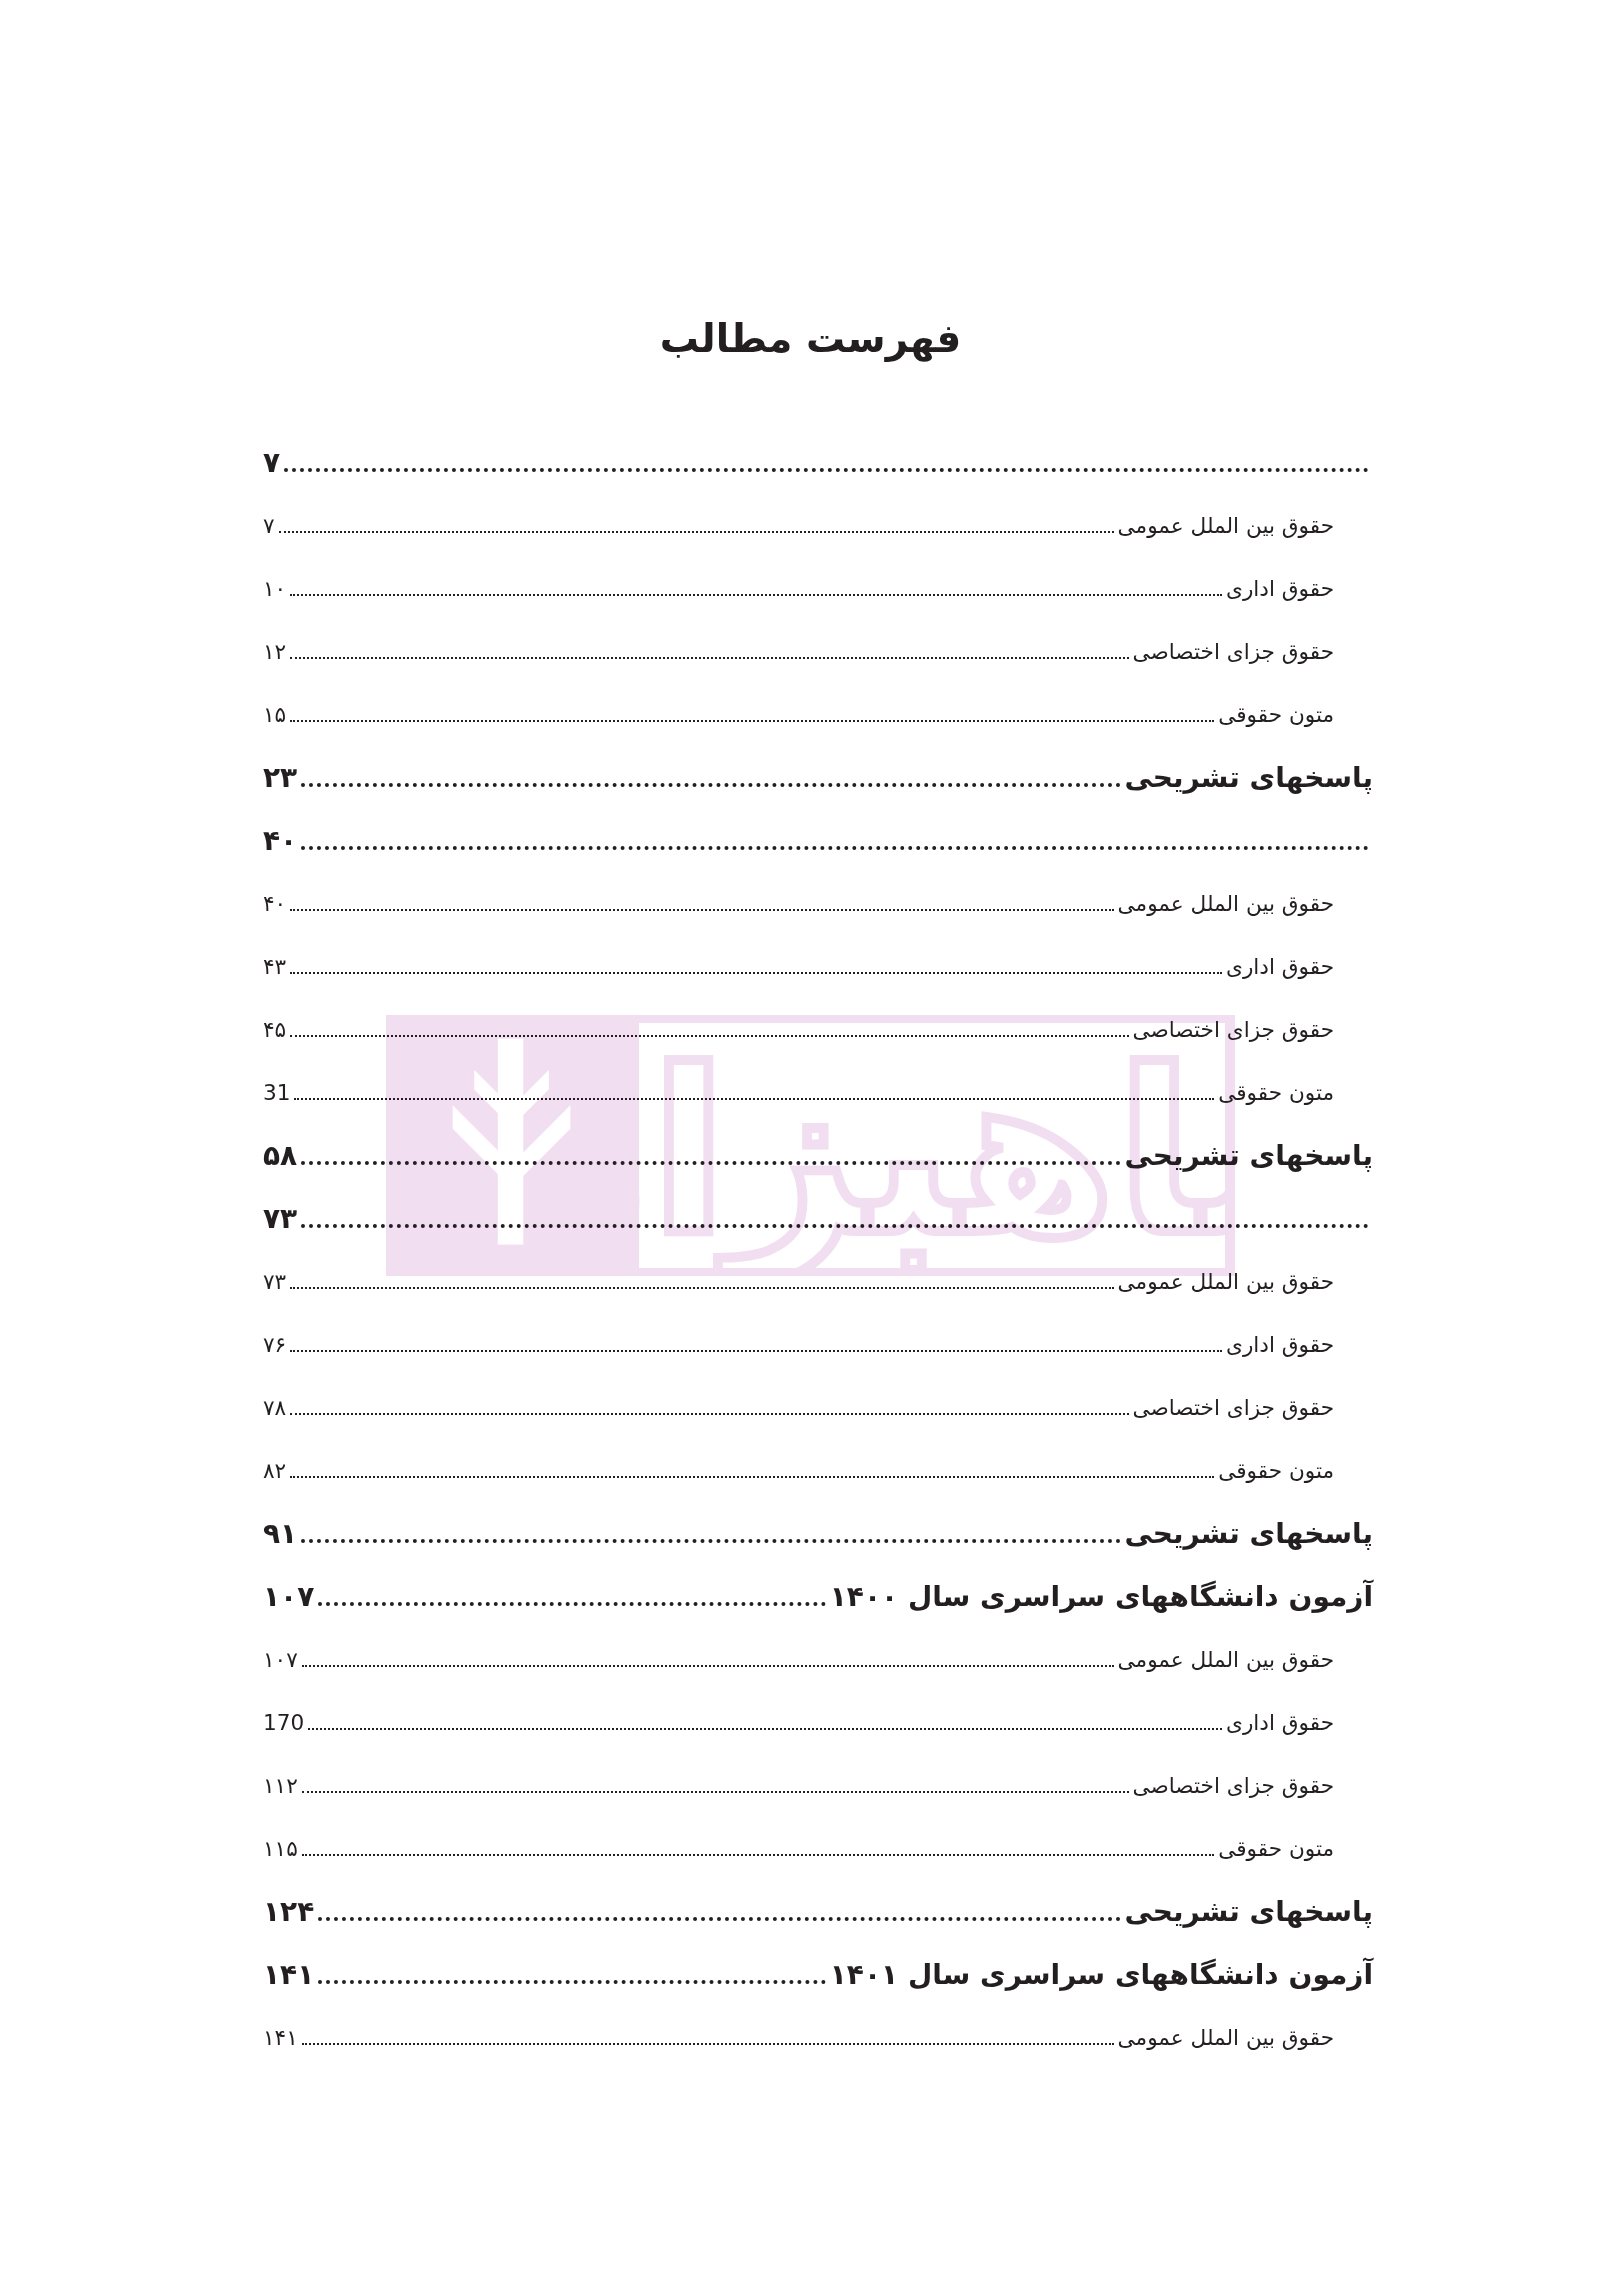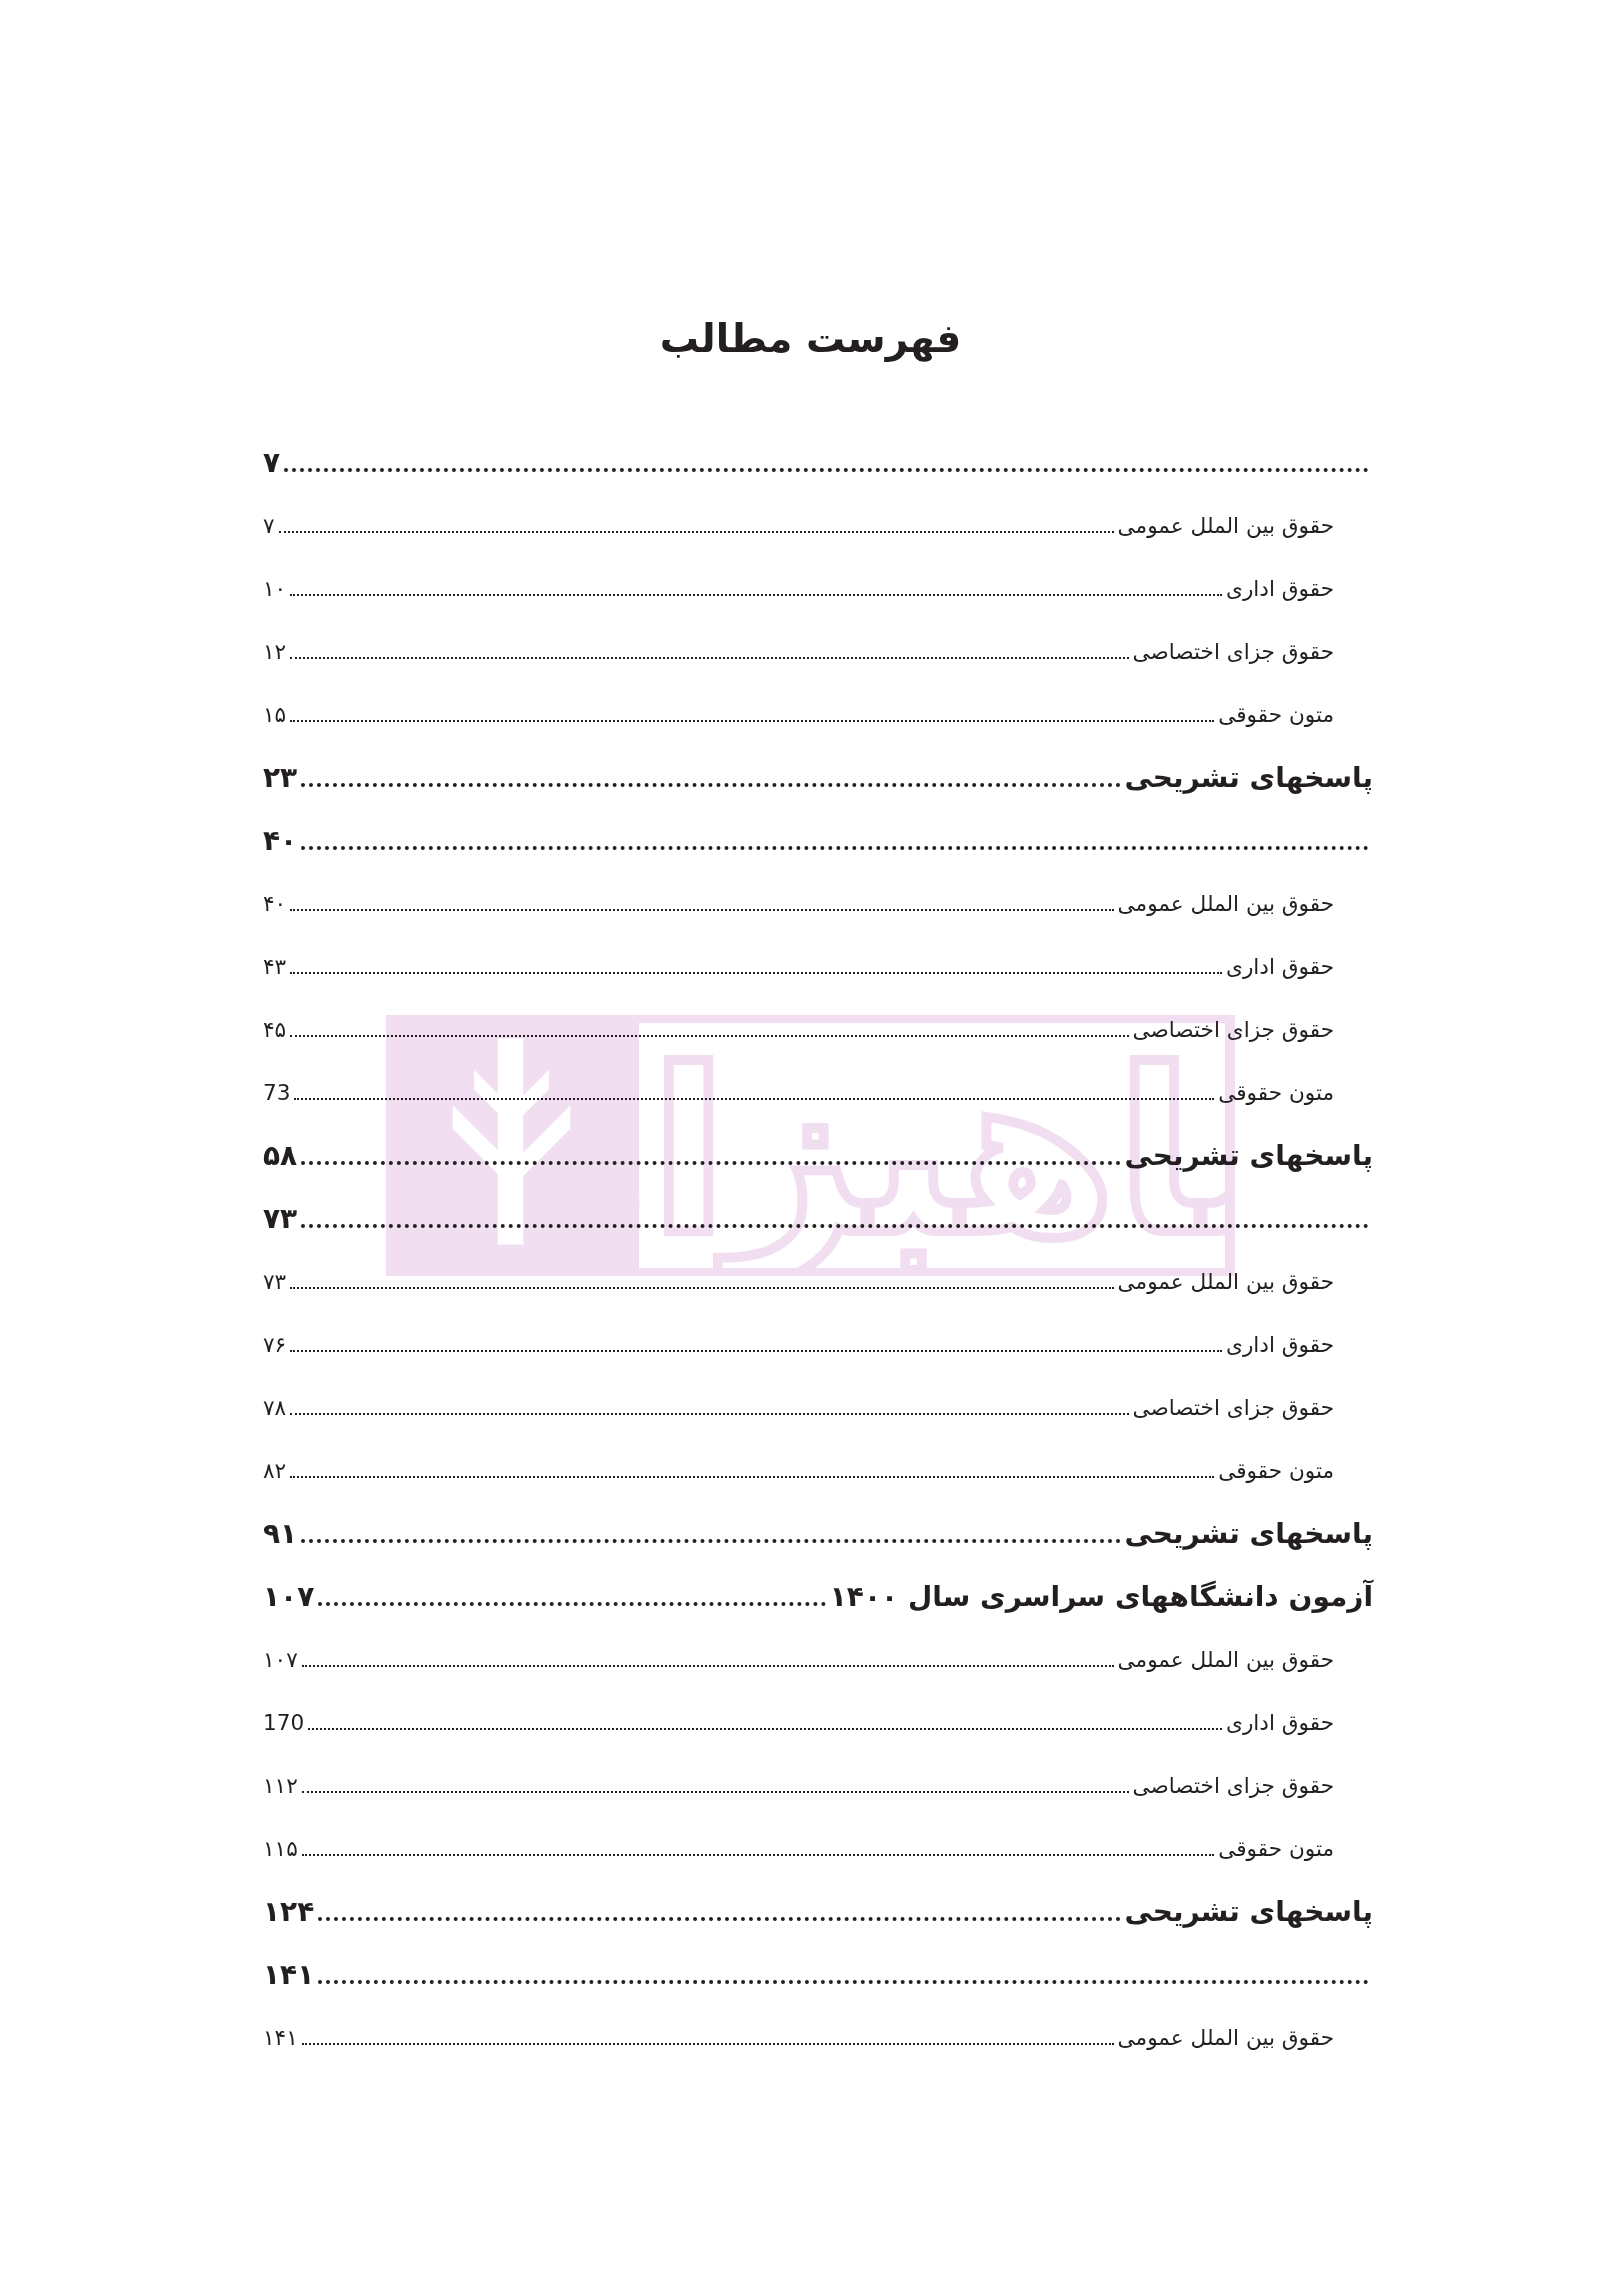--- a/index.html
+++ b/index.html
@@ -95,21 +95,21 @@
       <span class="page">۴۳</span>
     </div>
     <div class="row sub">
       <span class="label">حقوق جزای اختصاصی</span>
       <span class="leader"></span>
       <span class="page">۴۵</span>
     </div>
     <div class="row sub">
       <span class="label">متون حقوقی</span>
       <span class="leader"></span>
-      <span class="page">73</span>
+      <span class="page">31</span>
     </div>
     <div class="row main">
       <span class="label">پاسخهای تشریحی</span>
       <span class="leader"></span>
       <span class="page">۵۸</span>
     </div>
     <div class="row main">
       <span class="leader"></span>
       <span class="page">۷۳</span>
     </div>
@@ -162,20 +162,21 @@
       <span class="label">متون حقوقی</span>
       <span class="leader"></span>
       <span class="page">۱۱۵</span>
     </div>
     <div class="row main">
       <span class="label">پاسخهای تشریحی</span>
       <span class="leader"></span>
       <span class="page">۱۲۴</span>
     </div>
     <div class="row main">
+      <span class="label">آزمون دانشگاههای سراسری سال  ۱۴۰۱</span>
       <span class="leader"></span>
       <span class="page">۱۴۱</span>
     </div>
     <div class="row sub">
       <span class="label">حقوق بین الملل عمومی</span>
       <span class="leader"></span>
       <span class="page">۱۴۱</span>
     </div>
   </div>
 

